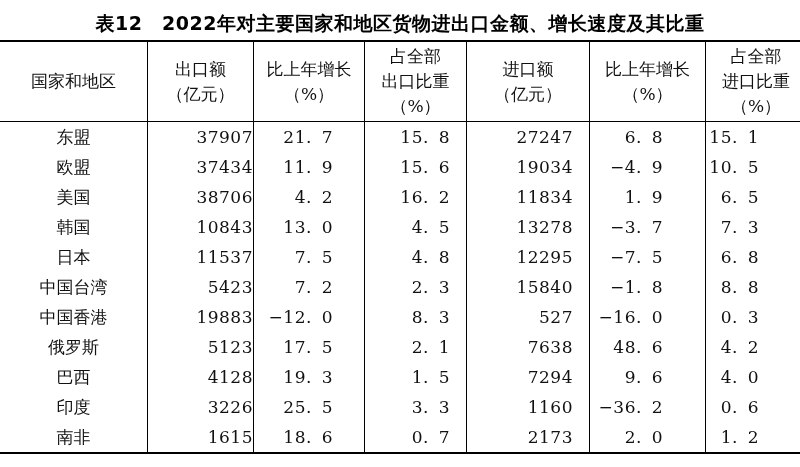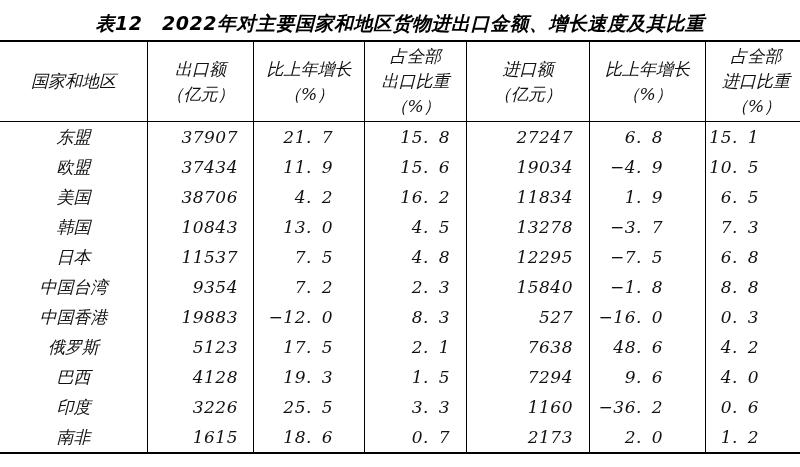--- a/index.html
+++ b/index.html
@@ -8,21 +8,20 @@
     background: #ffffff;
   }
   .page {
     position: relative;
     width: 800px;
     height: 467px;
     background: #ffffff;
     color: #000000;
     font-family: "DejaVu Serif", "Liberation Serif", serif;
     overflow: hidden;
-    font-style: italic;
   }
   .title {
     height: 32px;
     padding-top: 8px;
     text-align: center;
     font-family: "DejaVu Sans", "Liberation Sans", sans-serif;
     font-weight: bold;
     font-size: 19px;
     line-height: 30px;
     letter-spacing: 0.5px;
@@ -67,21 +66,21 @@
   }
   
   .col-region        { width: 147px; border-radius: 16px; }
   .col-export_value  { width: 105px; }
   .col-export_growth { width: 110px; }
   .col-export_share  { width: 101px; }
   .col-import_value  { width: 122px; }
   .col-import_growth { width: 115px; }
   .col-import_share  { width: 100px; }
   
-  td.col-export_value  { padding-right: 15px; }
+  td.col-export_value  { }
   td.col-export_growth { padding-right: 31px; }
   td.col-export_share  { padding-right: 16px; }
   td.col-import_value  { padding-right: 16px; }
   td.col-import_growth { padding-right: 42px; }
   td.col-import_share  { padding-right: 47px; }
 </style>
 </head>
 <body>
 
 <div class="page">
@@ -176,21 +175,21 @@
           <td class="col-region">日本</td>
           <td class="col-export_value">11537</td>
           <td class="col-export_growth">7.  5</td>
           <td class="col-export_share">4.  8</td>
           <td class="col-import_value">12295</td>
           <td class="col-import_growth">−7.  5</td>
           <td class="col-import_share">6.  8</td>
         </tr>
         <tr>
           <td class="col-region">中国台湾</td>
-          <td class="col-export_value">9354</td>
+          <td class="col-export_value">5423</td>
           <td class="col-export_growth">7.  2</td>
           <td class="col-export_share">2.  3</td>
           <td class="col-import_value">15840</td>
           <td class="col-import_growth">−1.  8</td>
           <td class="col-import_share">8.  8</td>
         </tr>
         <tr>
           <td class="col-region">中国香港</td>
           <td class="col-export_value">19883</td>
           <td class="col-export_growth">−12.  0</td>

